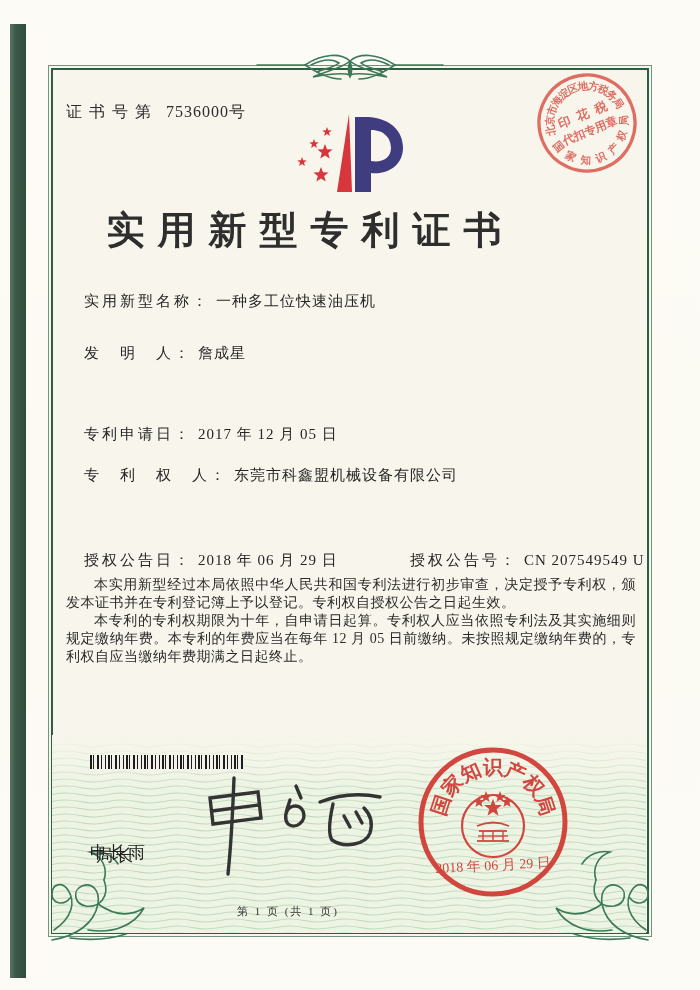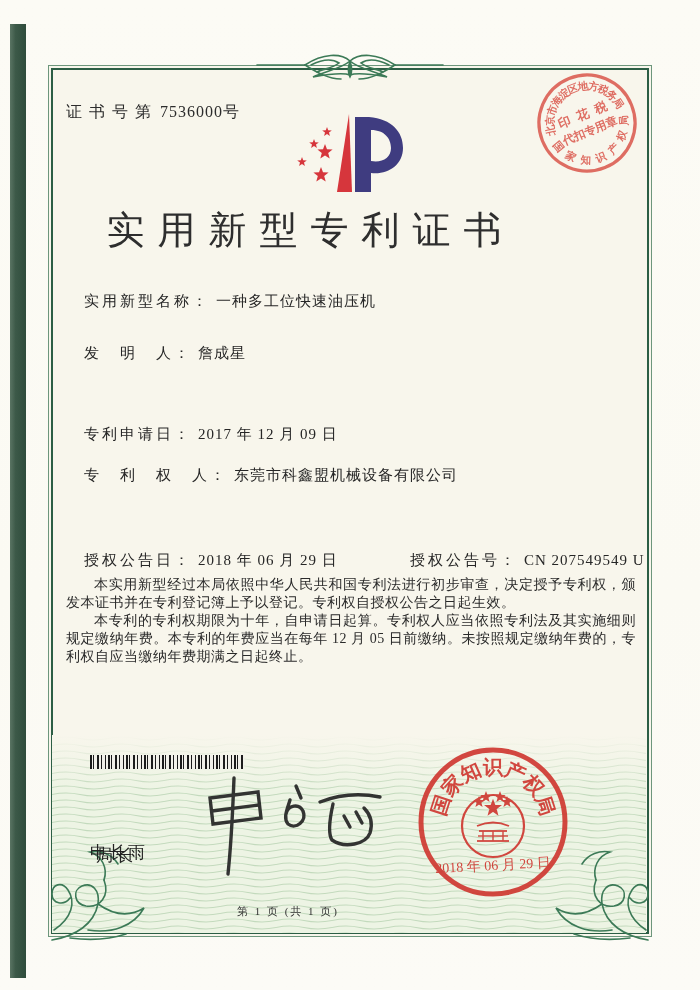--- a/index.html
+++ b/index.html
@@ -11,24 +11,24 @@
          background:linear-gradient(90deg,#5a7463 0%,#3c5948 35%,#2f4c3c 100%);}
   
   .frame{position:absolute;left:48px;top:65px;width:602px;height:870px;
          border:1px solid #6d967c;background:#f8f6ec;}
   .frame::before{content:"";position:absolute;inset:2px;border:2px solid #2c5e45;}
   
   .wavy{position:absolute;left:52px;top:735px;width:594px;height:198px;overflow:hidden;}
   .wavy .fade{position:absolute;inset:0;background:linear-gradient(180deg,#f8f6ec 0%,rgba(248,246,236,0) 28%);}
   .cert-no{position:absolute;left:66px;top:102px;font-size:16px;color:#2c2c2c;}
   .cert-no .sp{letter-spacing:7px;}
-  .cert-no .num{letter-spacing:1px;margin-left:2px;}
+  .cert-no .num{letter-spacing:1px;margin-left:8px;}
   .logo{position:absolute;left:291px;top:110px;}
   .title{position:absolute;left:0;top:205px;width:608px;text-align:center;
-         font-size:38px;font-weight:400;color:#2e2e2e;letter-spacing:13px;padding-left:13px;box-sizing:border-box;}
+         font-size:38px;font-weight:700;color:#2e2e2e;letter-spacing:13px;padding-left:13px;box-sizing:border-box;}
   .frow{position:absolute;left:84px;width:556px;font-size:15px;color:#262626;white-space:nowrap;}
   .frow .lbl{letter-spacing:3px;}
   .frow .val{margin-left:6px;letter-spacing:1px;}
   .frow.wrap{white-space:normal;}
   .frow.wrap .val{display:inline-block;vertical-align:top;max-width:430px;line-height:23px;letter-spacing:1px;}
   .pair2{position:absolute;left:326px;top:0;}
   .body-text{position:absolute;left:66px;top:576px;width:570px;font-size:14px;line-height:18px;
              color:#2a2a2a;text-align:justify;}
   .body-text p{margin:0;text-indent:2em;letter-spacing:0.5px;}
   .barcode{position:absolute;left:90px;top:755px;width:154px;height:14px;
@@ -125,21 +125,21 @@
 
   <div class="title">实用新型专利证书</div>
 
   <div class="frow" style="top:292px">
     <span class="lbl">实用新型名称：</span><span class="val">一种多工位快速油压机</span>
   </div>
   <div class="frow" style="top:344px">
     <span class="lbl">发　明　人：</span><span class="val">詹成星</span>
   </div>
   <div class="frow" style="top:425px">
-    <span class="lbl">专利申请日：</span><span class="val">2017 年 12 月 09 日</span>
+    <span class="lbl">专利申请日：</span><span class="val">2017 年 12 月 05 日</span>
   </div>
   <div class="frow" style="top:466px">
     <span class="lbl">专　利　权　人：</span><span class="val">东莞市科鑫盟机械设备有限公司</span>
   </div>
   <div class="frow" style="top:551px">
     <span>
       <span class="lbl">授权公告日：</span><span class="val">2018 年 06 月 29 日</span>
     </span>
     <span class="pair2">
       <span class="lbl">授权公告号：</span><span class="val">CN 207549549 U</span>

